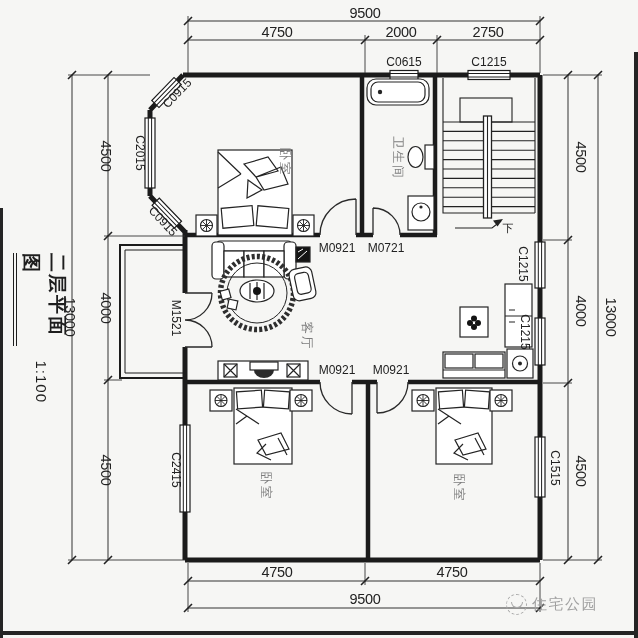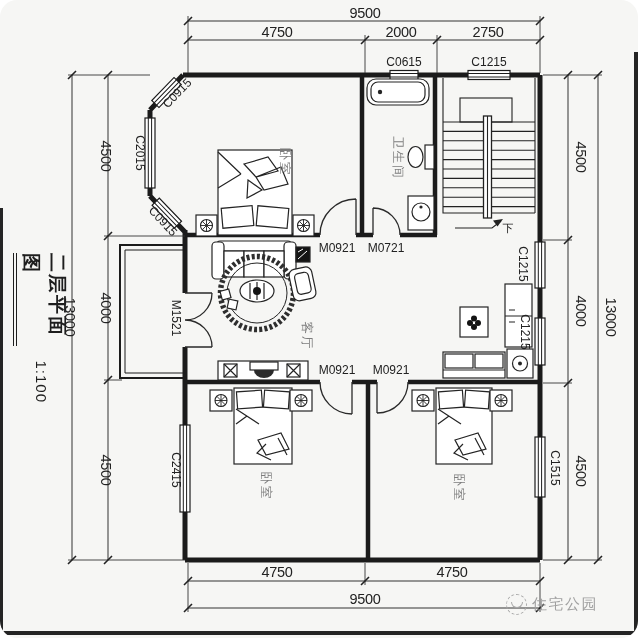--- a/index.html
+++ b/index.html
@@ -1,17 +1,17 @@
 <!DOCTYPE html>
 <html><head>
 <meta charset="utf-8">
 <style>
   html,body{margin:0;padding:0;background:#ffffff;}
   #root{position:relative;width:638px;height:638px;background:#f6f6f4;overflow:hidden;
-        font-family:"Liberation Sans", sans-serif;border-radius:17px;}
+        font-family:"Liberation Sans", sans-serif;}
   svg{position:absolute;left:0;top:0;}
   svg text{font-family:"Liberation Sans", sans-serif;fill:#222222;}
   .dim{font-size:14.5px;letter-spacing:-0.3px;}
   .lbl{font-size:12px;}
   .room{font-size:12.5px;fill:#7d7d7d;letter-spacing:2px;}
   .small{font-size:11px;}
   
   #titleblock{position:absolute;left:-58px;top:288px;width:200px;height:30px;
     transform:rotate(90deg);display:flex;align-items:center;padding-left:50px;box-sizing:border-box;}
   #titleblock .t{font-size:19px;font-weight:bold;color:#1e1e1e;letter-spacing:2px;

